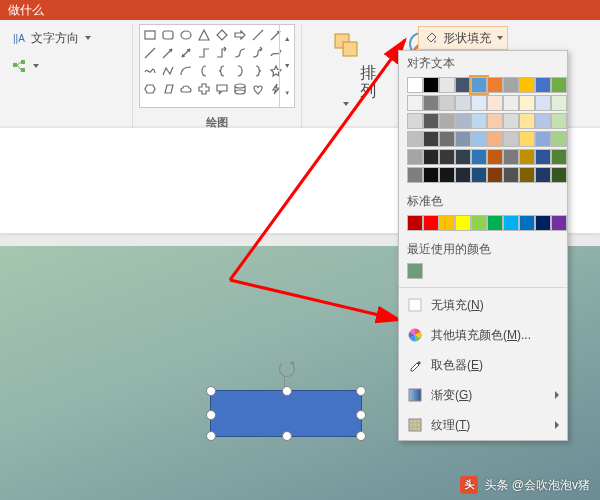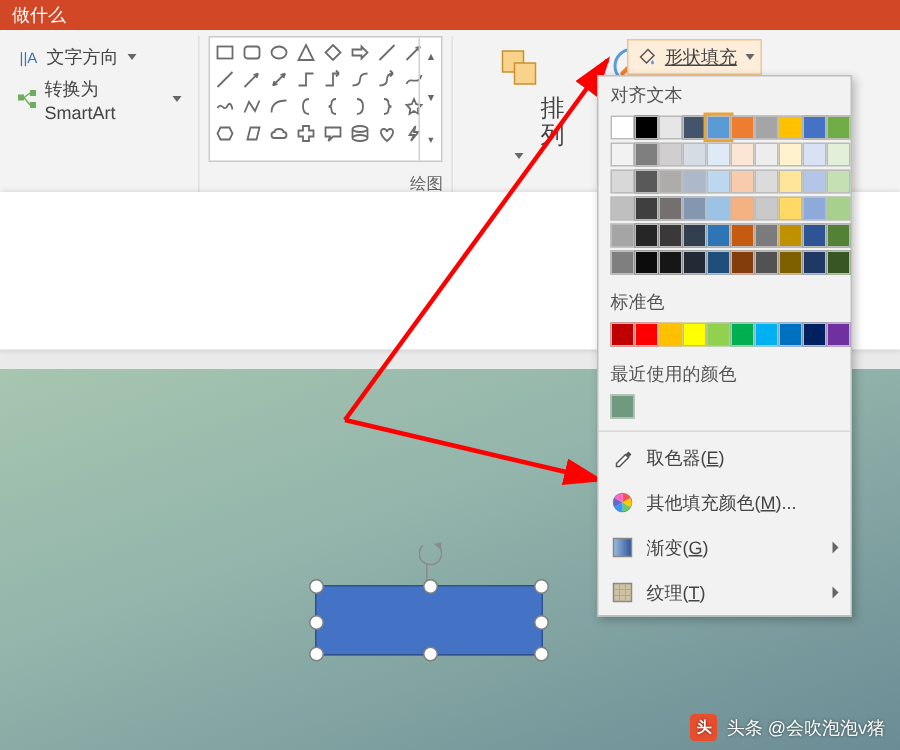--- a/index.html
+++ b/index.html
@@ -39,24 +39,25 @@
     padding: 0 6px;
     height: 100%;
     display: flex;
     flex-direction: column;
     border-right: 1px solid #e0e0e0;
   }
   .ribbon-group:last-child { border-right: none; }
 
   .rg-body { flex: 1; display: flex; align-items: flex-start; }
   .rg-label {
-    text-align: right;
+    text-align: center;
     font-size: 11px;
     color: #666;
     padding-bottom: 2px;
+    font-weight: bold;
   }
 
   
   .text-controls {
     display: flex;
     flex-direction: column;
     gap: 4px;
     padding-top: 2px;
   }
   .tc-row {
@@ -119,21 +120,21 @@
     align-items:center;justify-content:center;
   }
   .big-btn .lbl{font-size:16px;text-align:center;line-height:1.1;margin-left:45px;}
   .tiny-tri{
     width:0;height:0;border-left:3px solid transparent;
     border-right:3px solid transparent;border-top:4px solid #666;
   }
 
   
   .fmt-col{
-    display:flex;flex-direction:column;gap:3px;padding-top:2px;text-decoration:underline;
+    display:flex;flex-direction:column;gap:3px;padding-top:2px;
   }
   .fmt-row{
     display:flex;align-items:center;gap:4px;height:22px;padding:0 4px;
     border:1px solid transparent;
   }
   .fmt-row.active{
     border:1px solid #f0c48a;background:#fdeedc;
   }
   .fmt-icon{width:16px;height:16px;display:inline-flex;
     align-items:center;justify-content:center;}
@@ -246,21 +247,20 @@
         </div>
         <div class="tc-row">
           <span class="tc-icon">
             <svg width="14" height="14">
                 <rect x="1" y="4" width="4" height="4" fill="#6fae5f"></rect>
                 <rect x="9" y="1" width="4" height="4" fill="#6fae5f"></rect>
                 <rect x="9" y="9" width="4" height="4" fill="#6fae5f"></rect>
                 <path d="M5 6 L9 3 M5 6 L9 11" stroke="#6fae5f"></path>
               </svg>
           </span>
-          <span>转换为 SmartArt</span>
           <span class="tc-caret"></span>
         </div>
       </div>
     </div>
     <div class="rg-label">&nbsp;</div>
   </div>
 
   <div class="ribbon-group" style="width:168px">
     <div class="rg-body">
       <div class="shapes-gallery">
@@ -591,44 +591,52 @@
       <div class="sw" style="background: rgb(112, 48, 160);"></div>
     </div>
 
   <div class="dd-sect-title">最近使用的颜色</div>
   <div class="swatch-grid" id="recent-grid" style="grid-template-columns:repeat(10,14px)">
       <div class="sw" style="background: rgb(111, 154, 125);"></div>
     </div>
 
   <div class="dd-sep"></div>
 
-
   <div class="dd-item">
     <span class="ic">
       <svg width="14" height="14">
-          <path d="M3 11 L9 5 L11 7 L5 13 L3 13 Z" fill="#fff" stroke="#555"></path>
-          <path d="M9 5 L11 3 L13 5 L11 7" fill="#555"></path>
+          <rect x="1" y="1" width="12" height="12" fill="#fff" stroke="#bbb"></rect>
         </svg>
     </span>
-    <span><span>取色器</span>(<span class="mnem">E</span>)</span>
+    <span><span>无填充</span>(<span class="mnem">N</span>)</span>
   </div>
 
   <div class="dd-item">
     <span class="ic">
       <svg width="14" height="14">
           <circle cx="7" cy="7" r="6" fill="none" stroke="#888"></circle>
         <path d="M7 7 L7 1 A6 6 0 0 1 12.2 4 Z" fill="#ff5050"></path>
         <path d="M7 7 L12.2 4 A6 6 0 0 1 12.2 10 Z" fill="#ffcc00"></path>
         <path d="M7 7 L12.2 10 A6 6 0 0 1 7 13 Z" fill="#66cc66"></path>
         <path d="M7 7 L7 13 A6 6 0 0 1 1.8 10 Z" fill="#3399ff"></path>
         <path d="M7 7 L1.8 10 A6 6 0 0 1 1.8 4 Z" fill="#6666cc"></path>
         <path d="M7 7 L1.8 4 A6 6 0 0 1 7 1 Z" fill="#ff66cc"></path>
       </svg>
     </span>
     <span><span>其他填充颜色</span>(<span class="mnem">M</span>)...</span>
+  </div>
+
+  <div class="dd-item">
+    <span class="ic">
+      <svg width="14" height="14">
+          <path d="M3 11 L9 5 L11 7 L5 13 L3 13 Z" fill="#fff" stroke="#555"></path>
+          <path d="M9 5 L11 3 L13 5 L11 7" fill="#555"></path>
+        </svg>
+    </span>
+    <span><span>取色器</span>(<span class="mnem">E</span>)</span>
   </div>
 
 
   <div class="dd-item">
     <span class="ic">
       <svg width="14" height="14">
           <defs>
             <linearGradient id="g1">
               <stop offset="0" stop-color="#9bbce0"></stop>
               <stop offset="1" stop-color="#2f5496"></stop>

